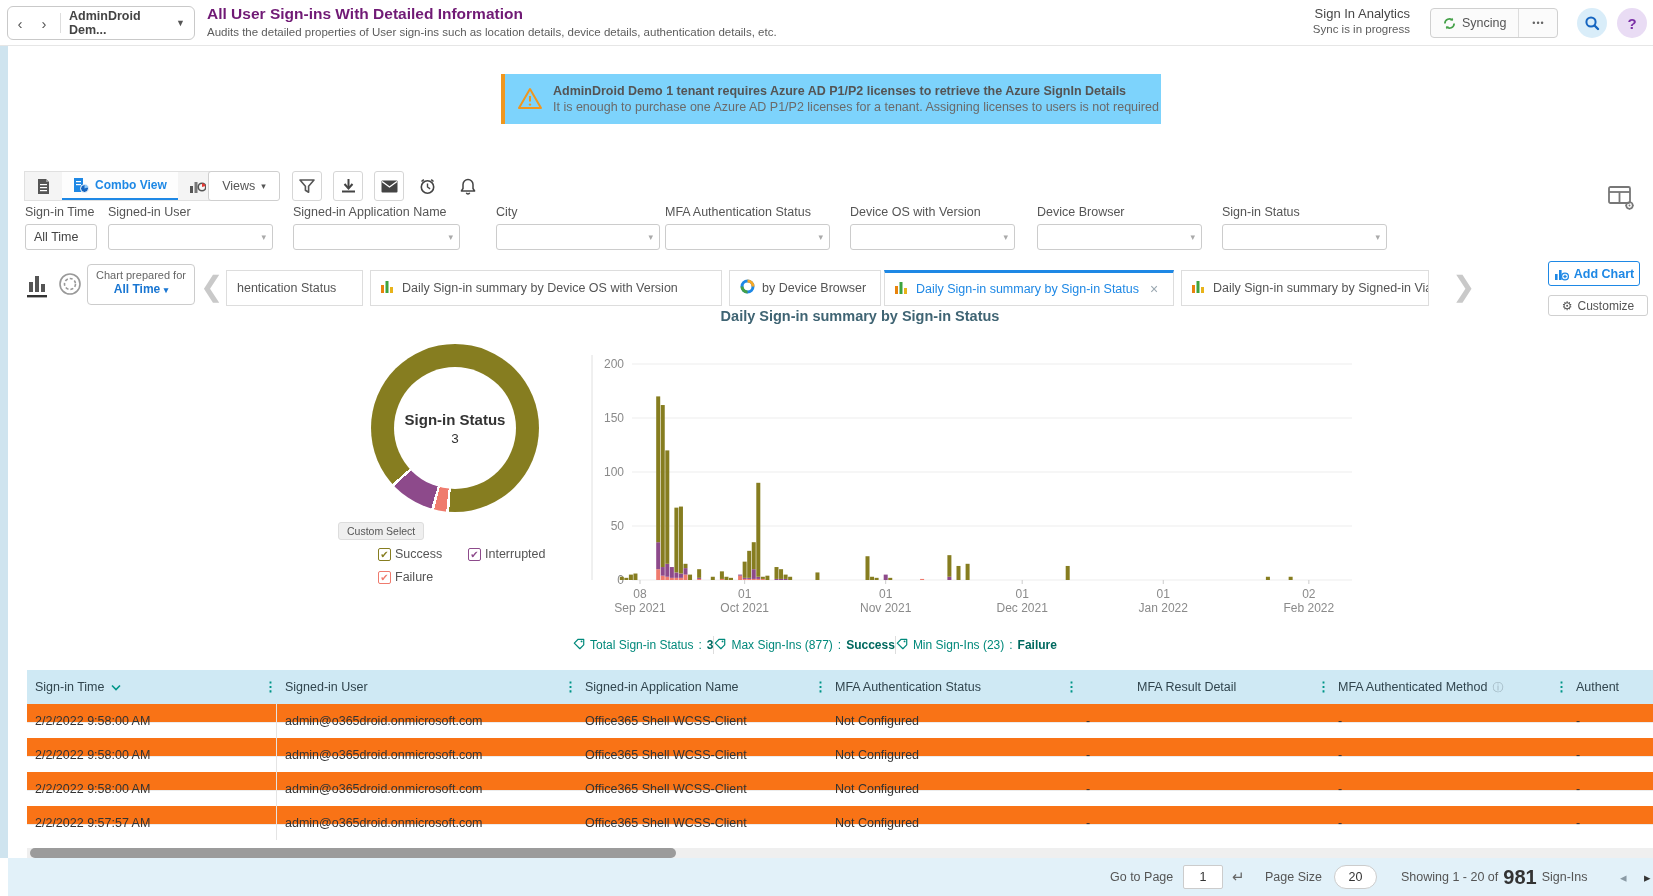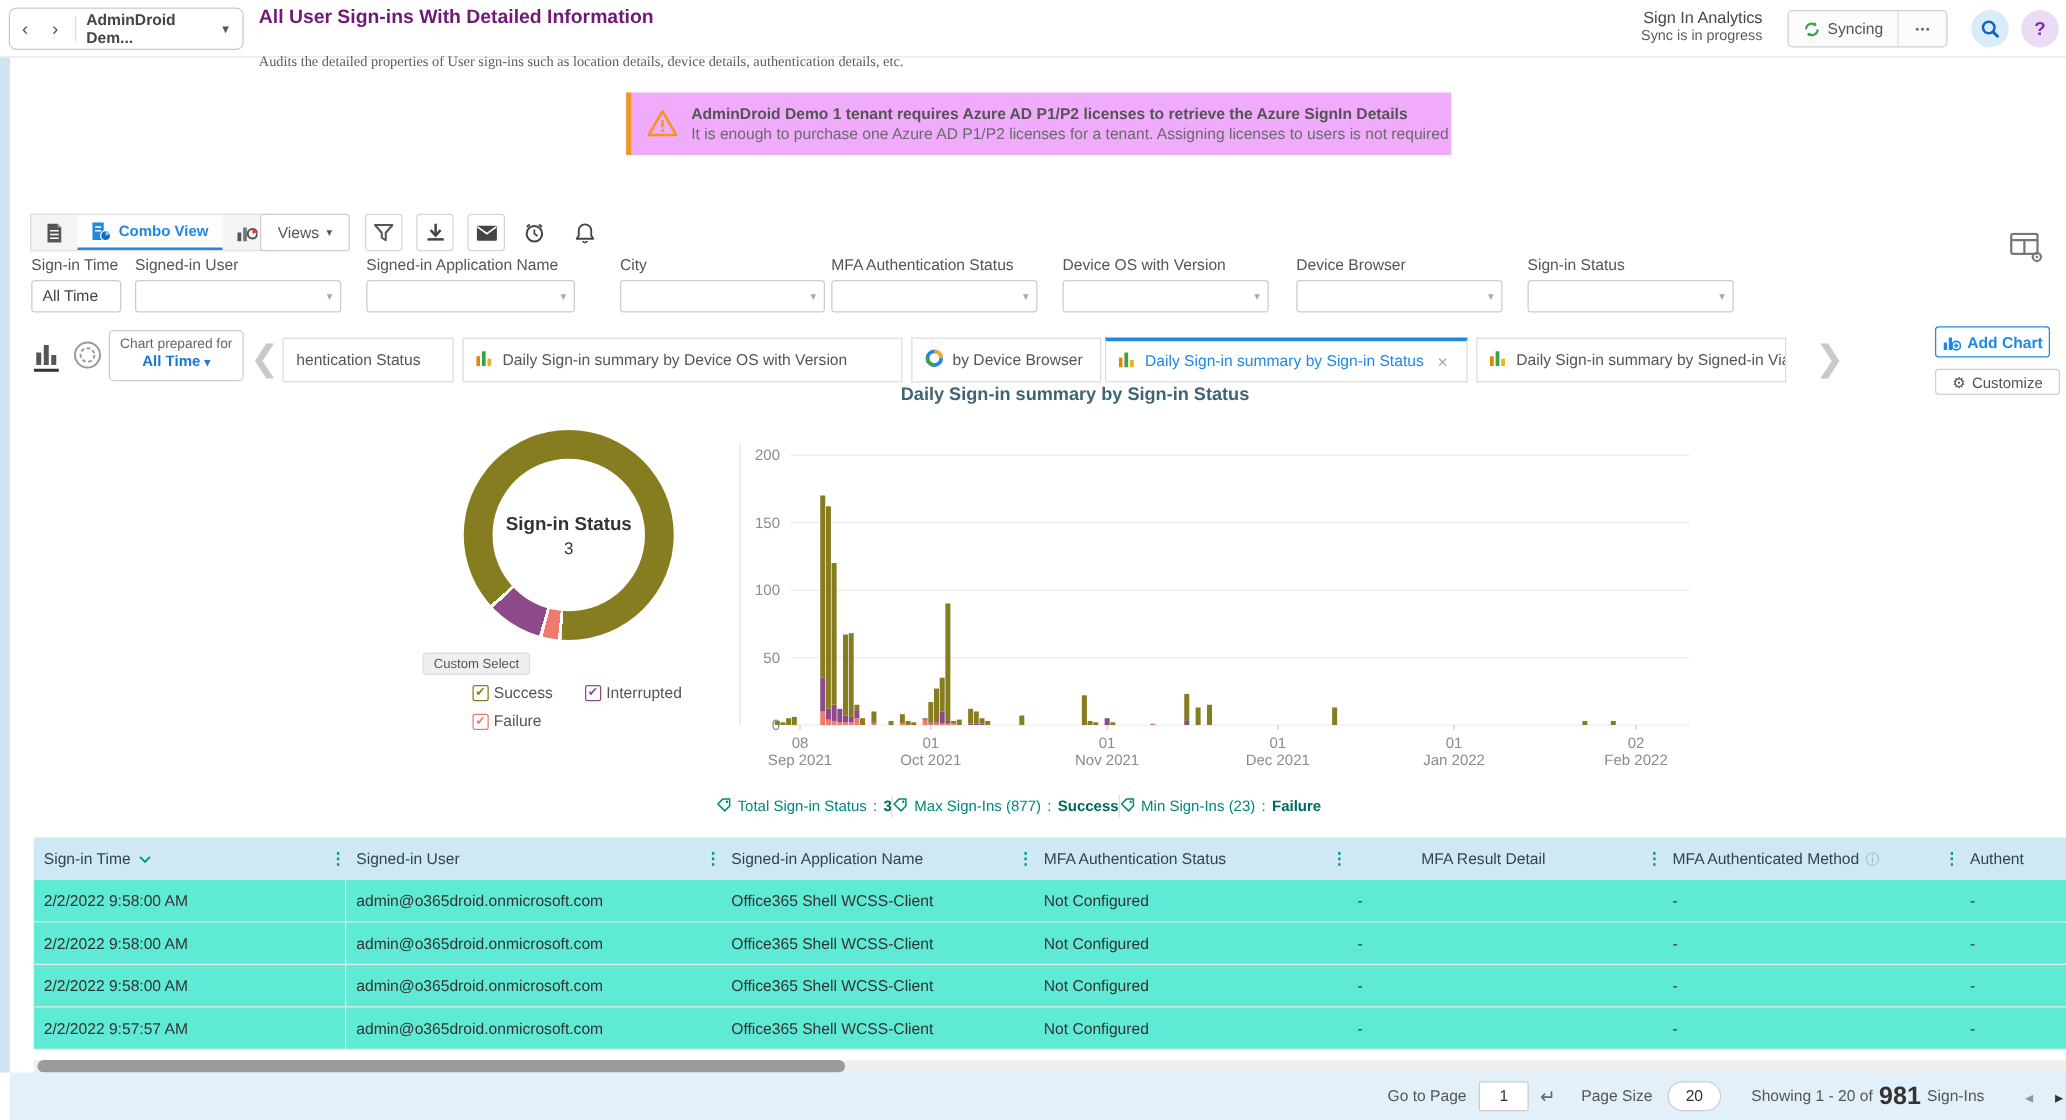--- a/index.html
+++ b/index.html
@@ -8,35 +8,35 @@
 
   
   .topbar { position:absolute; left:0; top:0; width:1653px; height:46px; background:#fff; border-bottom:1px solid #e6e6e6; }
   .tenant-box { position:absolute; left:7px; top:6px; width:188px; height:34px; border:1px solid #c9c9c9; border-radius:6px; display:flex; align-items:center; background:#fff; }
   .nav-chev { width:24px; text-align:center; color:#555; font-size:15px; cursor:pointer; }
   .tenant-sep { width:1px; height:20px; background:#ddd; margin:0 4px; }
   .tenant-label { font-size:12.5px; color:#444; font-weight:bold; flex:1; padding-left:4px; }
   .tenant-caret { color:#555; font-size:9px; padding:0 9px; }
   .page-titles { position:absolute; left:207px; top:5px; }
   .page-title { font-size:15.5px; font-weight:bold; color:#701a75; }
-  .page-subtitle { font-size:11.5px; color:#5c5c5c; margin-top:21px;font-family:Liberation Serif, serif; }
+  .page-subtitle { font-size:11.5px; color:#5c5c5c; margin-top:3px; }
   .analytics-block { position:absolute; right:243px; top:6px; text-align:right; }
   .analytics-title { font-size:13px; font-weight:normal; color:#474747; }
   .analytics-sub { font-size:11.5px; color:#5c5c5c; margin-top:2px; }
   .sync-group { position:absolute; left:1430px; top:8px; height:30px; display:flex; border:1px solid #d0d0d0; border-radius:4px; background:#fbfbfb; }
   .sync-btn { display:flex; align-items:center; gap:6px; padding:0 12px; font-size:12.5px; color:#555; border-right:1px solid #ddd; cursor:pointer; }
   .more-btn { width:38px; display:flex; align-items:center; justify-content:center; color:#666; font-size:13px; letter-spacing:1px; cursor:pointer; }
   .circle-btn { position:absolute; top:8px; width:30px; height:30px; border-radius:50%; display:flex; align-items:center; justify-content:center; cursor:pointer; }
   .search-btn { left:1577px; background:#d9edf9; }
   .help-btn { left:1617px; background:#e9dcf4; color:#7b2fa6; font-weight:bold; font-size:15px; }
 
   .left-strip { position:absolute; left:0; top:46px; width:8px; height:812px; background:#cfe4ef; }
 
   
-  .banner { position:absolute; left:501px; top:74px; width:660px; height:50px; background:#f0abfc; border-left:4px solid #f0971e; display:flex; align-items:center; }
+  .banner { position:absolute; left:501px; top:74px; width:660px; height:50px; background:#7dd3fc; border-left:4px solid #f0971e; display:flex; align-items:center; }
   .banner-icon { margin:0 10px 0 12px; }
   .banner-title { font-size:12.5px; font-weight:bold; color:#545454; }
   .banner-sub { font-size:12.5px; color:#6a6a6a; margin-top:2px; }
 
   
   .view-group { position:absolute; left:24px; top:171px; height:30px; display:flex; background:#f4f4f4; border:1px solid #e0e0e0; }
   .view-seg { display:flex; align-items:center; gap:6px; padding:0 11px; cursor:pointer; }
   .view-seg.active { background:#fdfdfd; border-bottom:2px solid #1e88e5; color:#1e88e5; font-weight:bold; font-size:12px; }
   .views-btn { position:absolute; left:208px; top:171px; width:72px; height:30px; border:1px solid #cfcfcf; border-radius:3px; background:#fff; display:flex; align-items:center; justify-content:center; gap:6px; font-size:12.5px; color:#555; cursor:pointer; }
   .icon-btn { position:absolute; top:171px; width:30px; height:30px; border:1px solid #d6d6d6; border-radius:3px; background:#fff; display:flex; align-items:center; justify-content:center; cursor:pointer; }
@@ -74,21 +74,21 @@
   #barchart { position:absolute; left:560px; top:350px; }
   .stats-row { position:absolute; left:565px; top:636px; width:500px; display:flex; align-items:center; justify-content:center; }
   .stat-item { display:flex; align-items:center; gap:5px; font-size:12px; color:#00897b; white-space:nowrap; }
   .stat-value { font-weight:bold; color:#00695f; }
   .stat-div { width:1px; height:18px; background:#ddd; }
 
   
   .thead { position:absolute; left:27px; top:670px; width:1626px; height:34px; background:#cfe9f4; }
   .th { position:absolute; top:0; height:34px; display:flex; align-items:center; font-size:12.5px; color:#31454e; padding-left:8px; cursor:pointer; white-space:nowrap; overflow:hidden; }
   .th-dots { position:absolute; top:9px; color:#009688; font-size:13px; font-weight:bold; cursor:pointer; }
-  .trow { position:absolute; left:27px; width:1626px; height:34px; background:#5eead4; border-bottom:1px solid #ececec; }
+  .trow { position:absolute; left:27px; width:1626px; height:19px; background:#f97316; border-bottom:1px solid #ececec; }
   .td { position:absolute; top:0; height:34px; display:flex; align-items:center; font-size:12.5px; color:#333; padding-left:8px; white-space:nowrap; overflow:hidden; }
   .td.first { border-right:1px solid #e4e4e4; }
   .sort-caret { margin-left:7px; }
   .info-i { color:#9ab0ba; font-size:11px; margin-left:5px; }
 
   .hscroll-track { position:absolute; left:27px; top:848px; width:1626px; height:10px; background:#efefef; }
   .hscroll-thumb { position:absolute; left:3px; top:0; width:646px; height:10px; background:#9b9b9b; border-radius:5px; cursor:pointer; }
 
   
   .footer { position:absolute; left:8px; top:858px; width:1645px; height:38px; background:#e2f1f9; }

